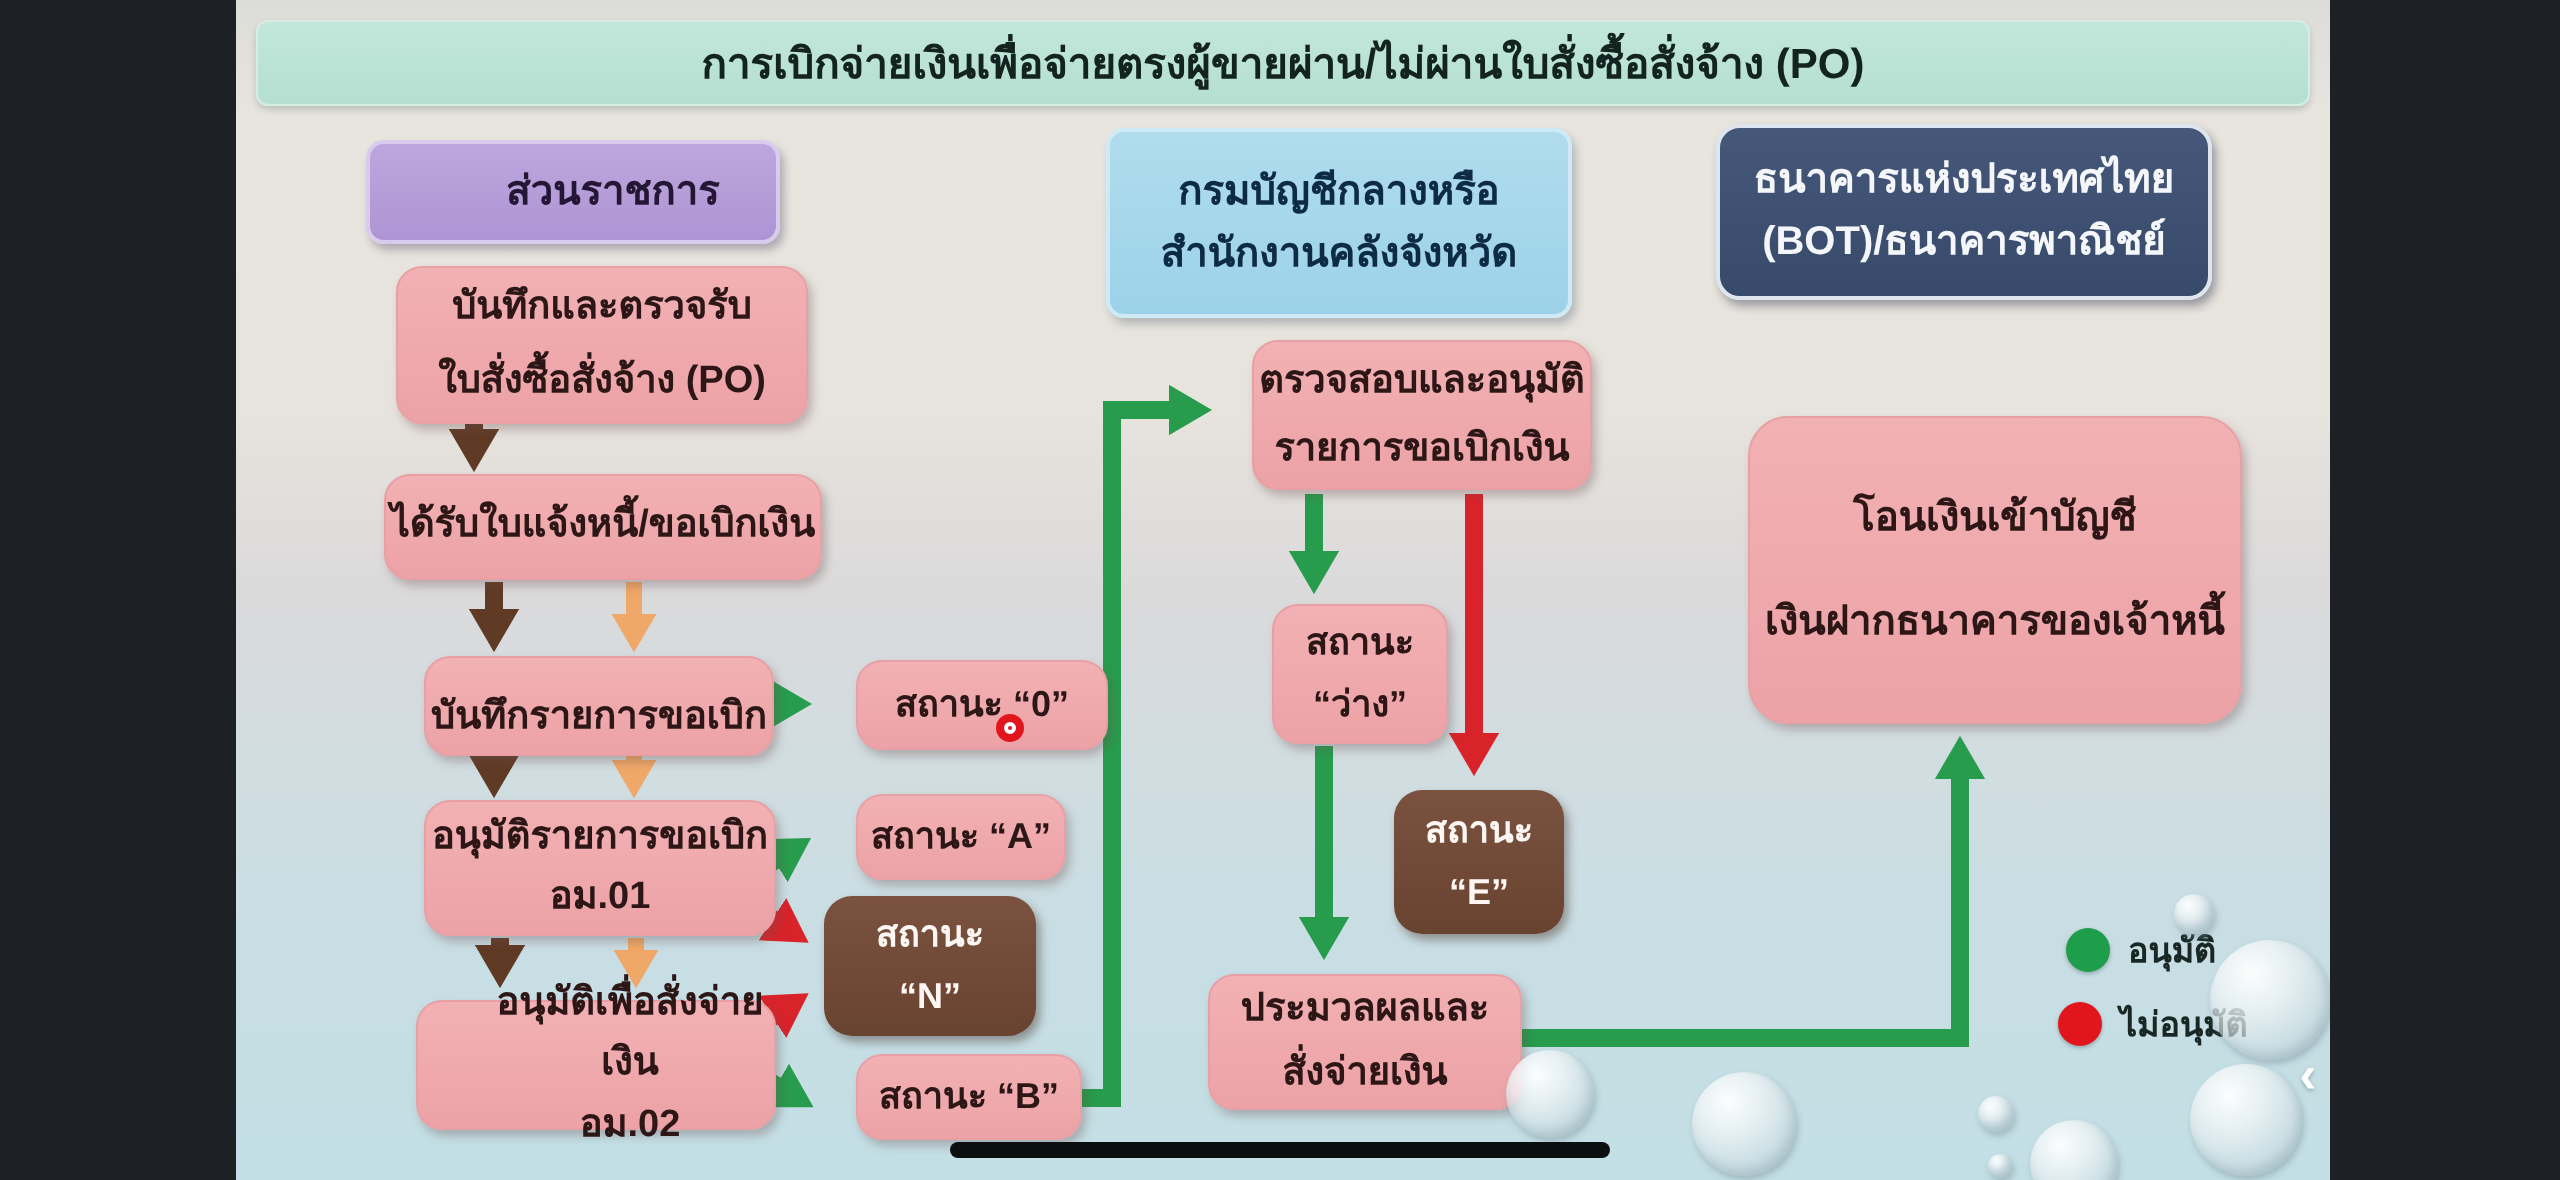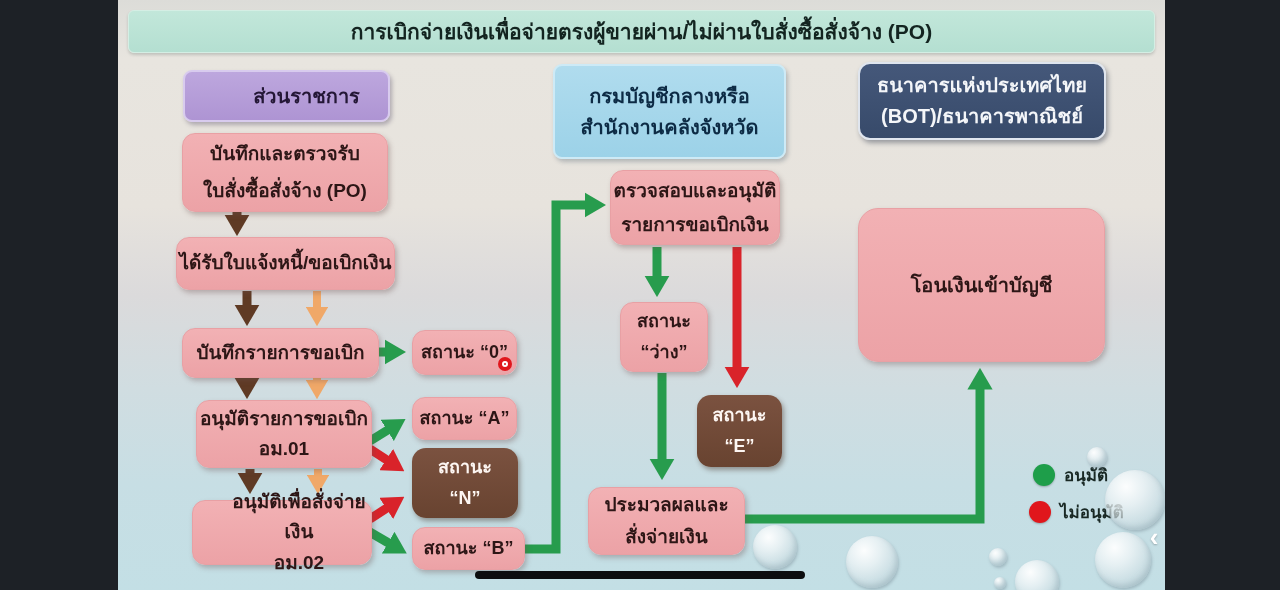--- a/index.html
+++ b/index.html
@@ -11,26 +11,26 @@
   .title-bar{position:absolute;left:10px;top:10px;width:1027px;height:43px;
     background:linear-gradient(#c2e7da,#b4dfd1);border:1px solid #d4eee4;border-radius:6px;
     display:flex;align-items:center;justify-content:center;font-size:21px;font-weight:700;color:#132420;
     box-shadow:0 2px 3px rgba(40,60,55,0.2);}
   .hdr{position:absolute;display:flex;flex-direction:column;align-items:center;justify-content:center;
     font-weight:700;text-align:center;line-height:1.55;}
   .hdr-gov{left:65px;top:70px;width:207px;height:52px;background:linear-gradient(#bda7de,#ae94d3);
     border:2px solid #d8cbee;border-radius:9px;color:#241736;font-size:20px;box-shadow:2px 3px 4px rgba(70,60,90,0.35);padding-left:40px;}
   .hdr-cgd{left:435px;top:64px;width:233px;height:95px;background:linear-gradient(#b0dcee,#9cd2e8);
     border:2px solid #cdeaf6;border-radius:9px;color:#0d2b45;font-size:20px;box-shadow:2px 3px 4px rgba(60,80,95,0.3);}
-  .hdr-bank{left:740px;top:62px;width:248px;height:78px;background:linear-gradient(#45587a,#374a6a);
+  .hdr-bank{left:740px;top:62px;width:248px;height:88px;background:linear-gradient(#45587a,#374a6a);
     border:2px solid #dfe5ee;border-radius:12px;color:#f4f6f9;font-size:20px;box-shadow:2px 3px 5px rgba(30,40,60,0.4);}
   .pbox{position:absolute;display:flex;flex-direction:column;align-items:center;justify-content:center;
     background:linear-gradient(#f2b1b4,#eca2a6);border:1px solid #e8a0a4;border-radius:13px;
     font-weight:700;color:#2d1616;text-align:center;line-height:1.9;
-    box-shadow:2px 3px 5px rgba(110,80,80,0.35);}
+    box-shadow:2px 3px 5px rgba(110,80,80,0.35);margin-left:16px;}
   .bbox{position:absolute;display:flex;flex-direction:column;align-items:center;justify-content:center;
     background:linear-gradient(#7b5240,#684330);border-radius:14px;font-weight:700;color:#fdf6f2;
     text-align:center;line-height:1.8;box-shadow:2px 3px 5px rgba(70,50,40,0.45);}
   .fs19{font-size:19px;} .fs18{font-size:18px;} .fs20{font-size:20px;}
   .arrows{position:absolute;left:0;top:0;pointer-events:none;}
   .drop{position:absolute;border-radius:50%;
     background:radial-gradient(circle at 35% 28%,rgba(255,255,255,0.95) 0%,rgba(238,244,246,0.8) 32%,rgba(210,224,229,0.6) 62%,rgba(168,190,198,0.55) 100%);
     box-shadow:1px 2px 3px rgba(120,140,150,0.45), inset -2px -3px 5px rgba(140,165,175,0.4);}
   .legend-item{position:absolute;display:flex;align-items:center;gap:9px;}
   .dot{width:22px;height:22px;border-radius:50%;box-shadow:0 1px 2px rgba(0,0,0,0.25);}
@@ -99,33 +99,33 @@
       <path d="M627,519 L862,519 L862,385" stroke="#279c4d" stroke-width="9" fill="none" marker-end="url(#mG)"></path>
     </svg>
 
     <div class="pbox fs19" style="left:64px;top:133px;width:206px;height:79px;">
       <span>บันทึกและตรวจรับ</span>
       <span>ใบสั่งซื้อสั่งจ้าง (PO)</span>
     </div>
     <div class="pbox fs19" style="left:58px;top:237px;width:219px;height:53px;">
       <span>ได้รับใบแจ้งหนี้/ขอเบิกเงิน</span>
     </div>
-    <div class="pbox fs19" style="left:64px;top:328px;width:197px;height:50px;">
+    <div class="pbox fs19" style="left:78px;top:328px;width:175px;height:50px;justify-content:flex-end;">
       <span>บันทึกรายการขอเบิก</span>
     </div>
     <div class="pbox fs19" style="left:78px;top:400px;width:176px;height:68px;line-height:1.6;">
       <span>อนุมัติรายการขอเบิก</span>
       <span>อม.01</span>
     </div>
     <div class="pbox fs19" style="left:74px;top:500px;width:180px;height:65px;line-height:1.6;padding-left:34px;">
       <span>อนุมัติเพื่อสั่งจ่ายเงิน</span>
       <span>อม.02</span>
     </div>
 
-    <div class="pbox fs18" style="left:294px;top:330px;width:105px;height:45px;">
+    <div class="pbox fs18" style="left:294px;top:330px;width:126px;height:45px;">
       <span>สถานะ “0”</span>
     </div>
     <div class="rec-badge">
         <div class="rec-badge-inner"></div>
       </div>
     <div class="pbox fs18" style="left:294px;top:397px;width:105px;height:43px;">
       <span>สถานะ “A”</span>
     </div>
     <div class="bbox fs18" style="left:294px;top:448px;width:106px;height:70px;line-height:1.7;">
       <span>สถานะ</span>
@@ -147,20 +147,21 @@
       <span>สถานะ</span>
       <span>“E”</span>
     </div>
     <div class="pbox fs19" style="left:470px;top:487px;width:157px;height:68px;line-height:1.7;">
       <span>ประมวลผลและ</span>
       <span>สั่งจ่ายเงิน</span>
     </div>
 
     <div class="pbox fs20 gapline" style="left:740px;top:208px;width:247px;height:154px;border-radius:20px;">
       <span>โอนเงินเข้าบัญชี</span>
+      <span>เงินฝากธนาคารของเจ้าหนี้</span>
     </div>
 
     <div class="legend-item" style="left:915px;top:461px;">
       <div class="dot" style="background:#1e9e4a;"></div>
       <span class="legend-label">อนุมัติ</span>
     </div>
     <div class="legend-item" style="left:911px;top:498px;">
       <div class="dot" style="background:#e0161c;"></div>
       <span class="legend-label">ไม่อนุมัติ</span>
     </div>

